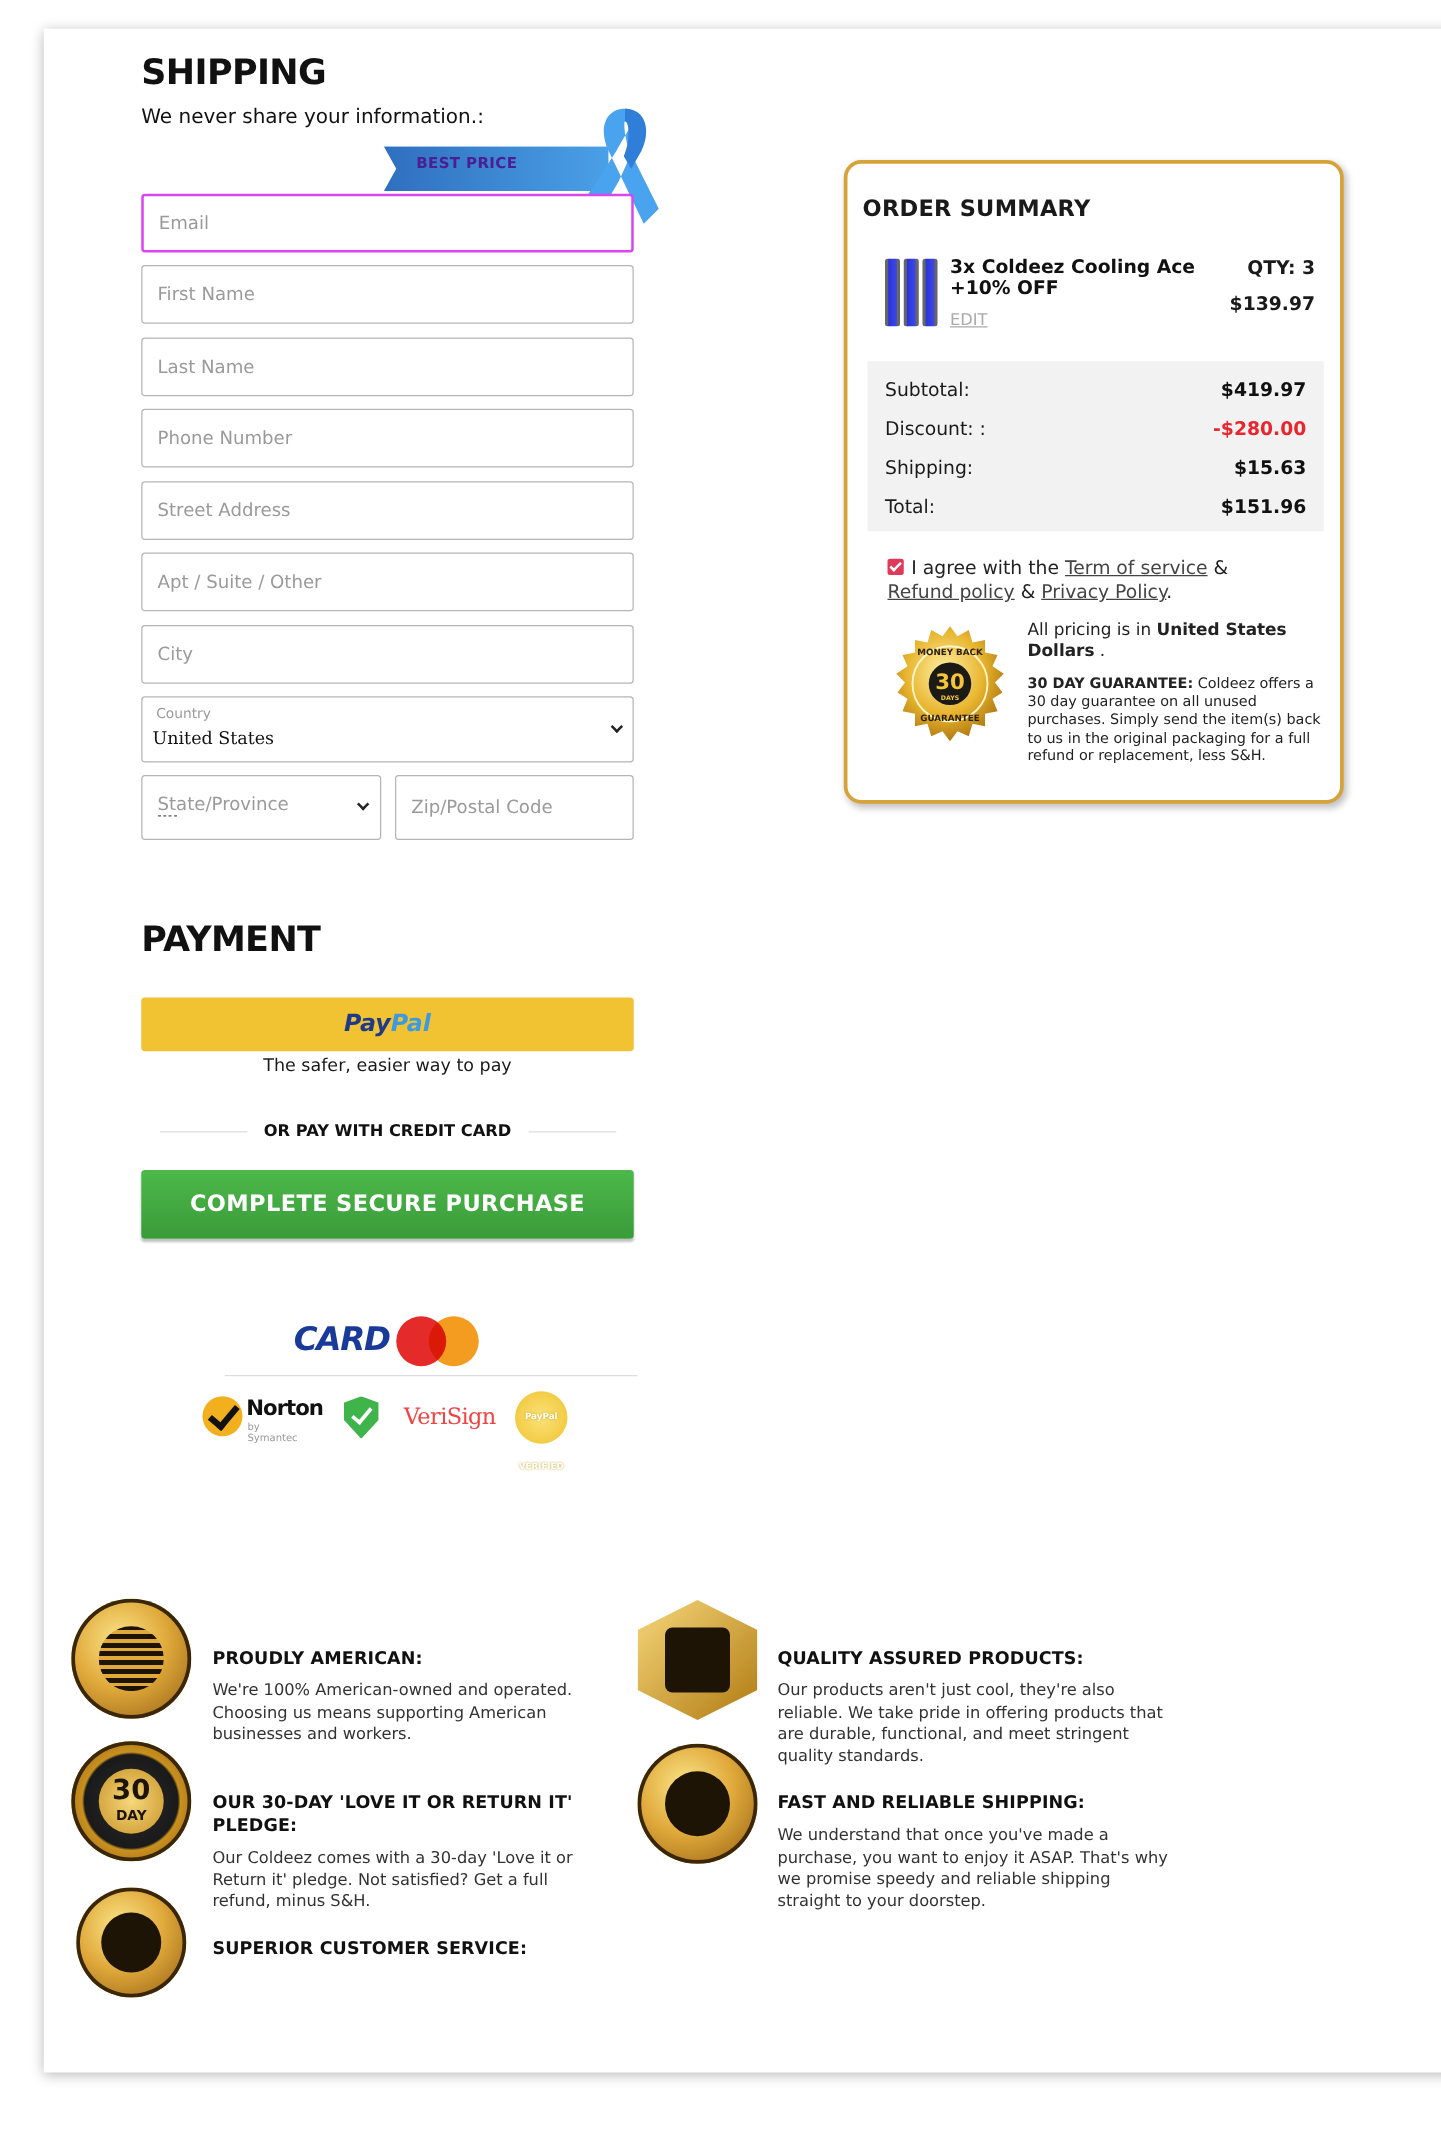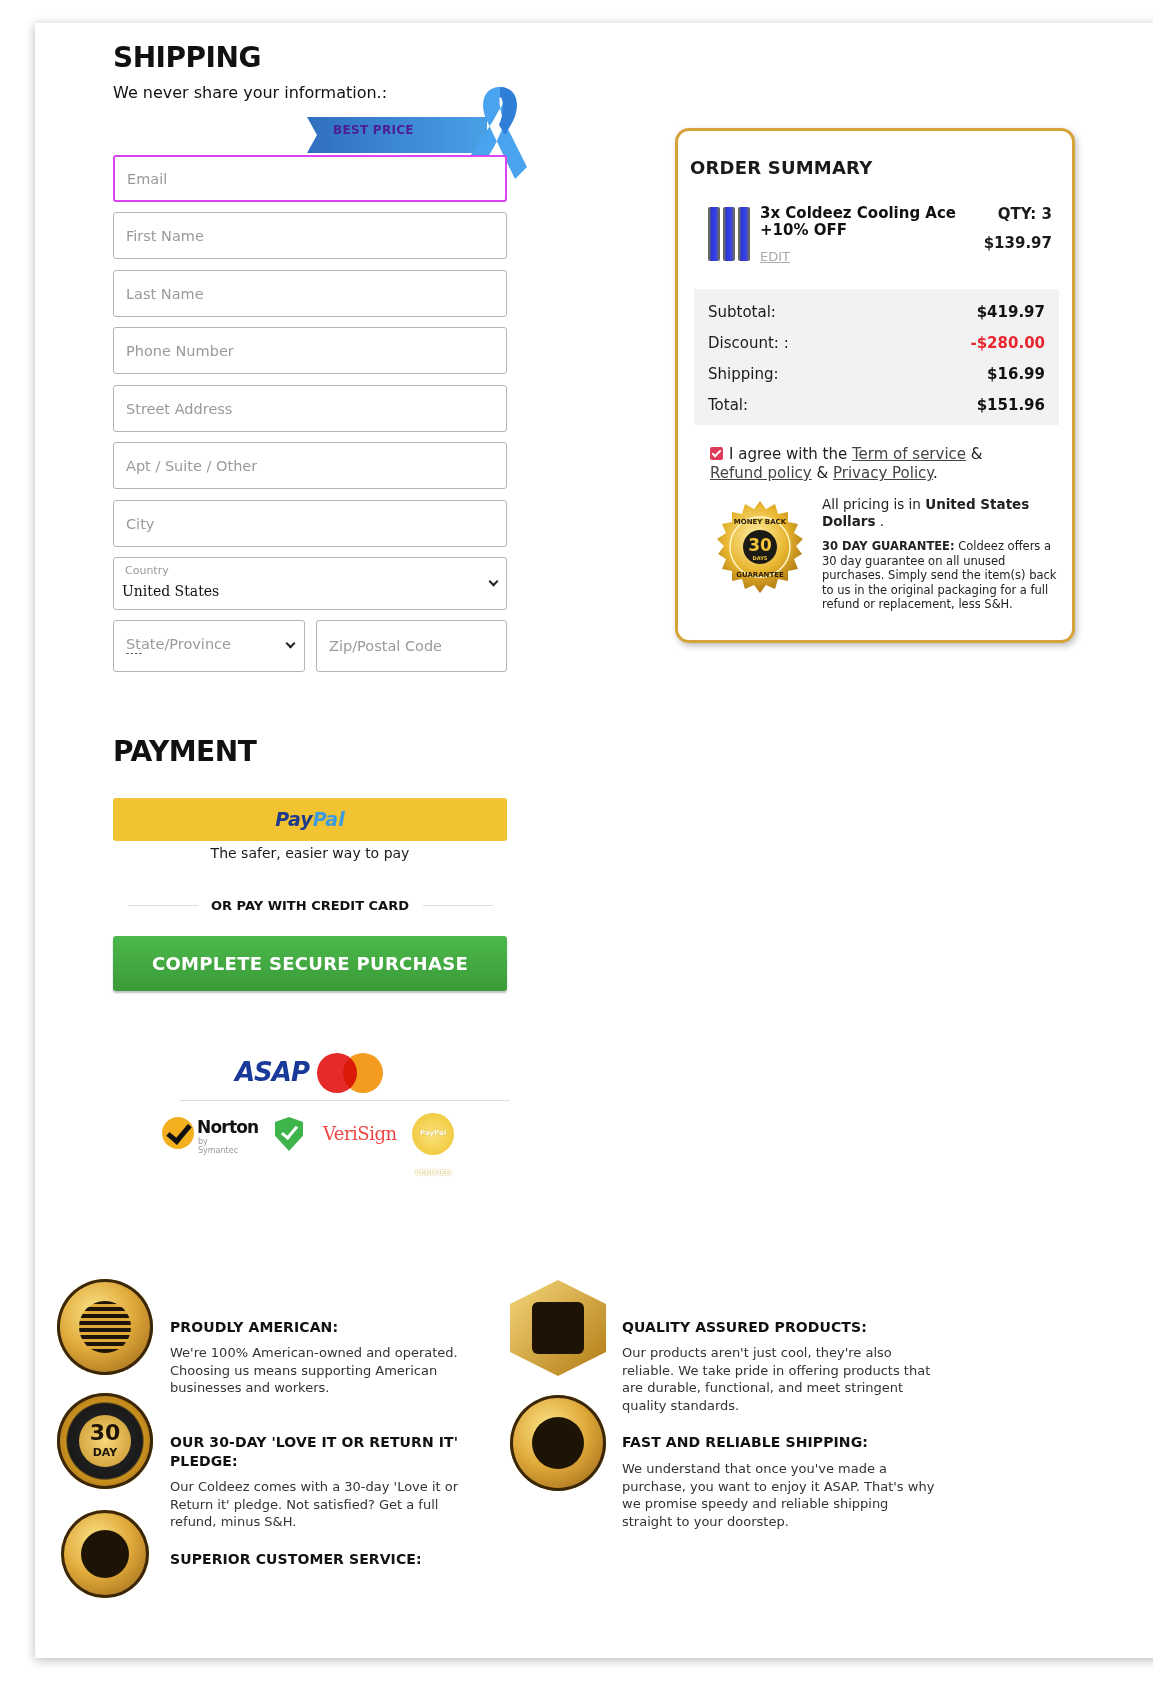--- a/index.html
+++ b/index.html
@@ -146,21 +146,21 @@
       <div class="trow" style="top:14px;">
         <span class="l">Subtotal:</span>
         <span class="r">$419.97</span>
       </div>
       <div class="trow" style="top:45px;">
         <span class="l">Discount: :</span>
         <span class="r red">-$280.00</span>
       </div>
       <div class="trow" style="top:76px;">
         <span class="l">Shipping:</span>
-        <span class="r">$16.99</span>
+        <span class="r">$15.63</span>
       </div>
       <div class="trow" style="top:107px;">
         <span class="l">Total:</span>
         <span class="r">$151.96</span>
       </div>
     </div>
 
     <div class="agree">
       <span class="cb"></span><span>I agree with the</span>
       <a>Term of service</a>
@@ -203,21 +203,21 @@
   </div>
   <div class="paypal-caption">The safer, easier way to pay</div>
 
   <div class="or-line" style="left:93px; width:70px;"></div>
   <div class="or-text">OR PAY WITH CREDIT CARD</div>
   <div class="or-line" style="left:388px; width:70px;"></div>
 
   <button class="cta">COMPLETE SECURE PURCHASE</button>
 
   <div class="card-logos">
-    <span class="visa">ASAP</span>
+    <span class="visa">CARD</span>
     <div class="mc">
         <span class="c1"></span>
         <span class="c2"></span>
       </div>
   </div>
   <div class="divider2"></div>
 
   <div class="trust" style="left:127px;">
     <span class="norton-mark"></span>
     <span class="norton-text">Norton</span>

